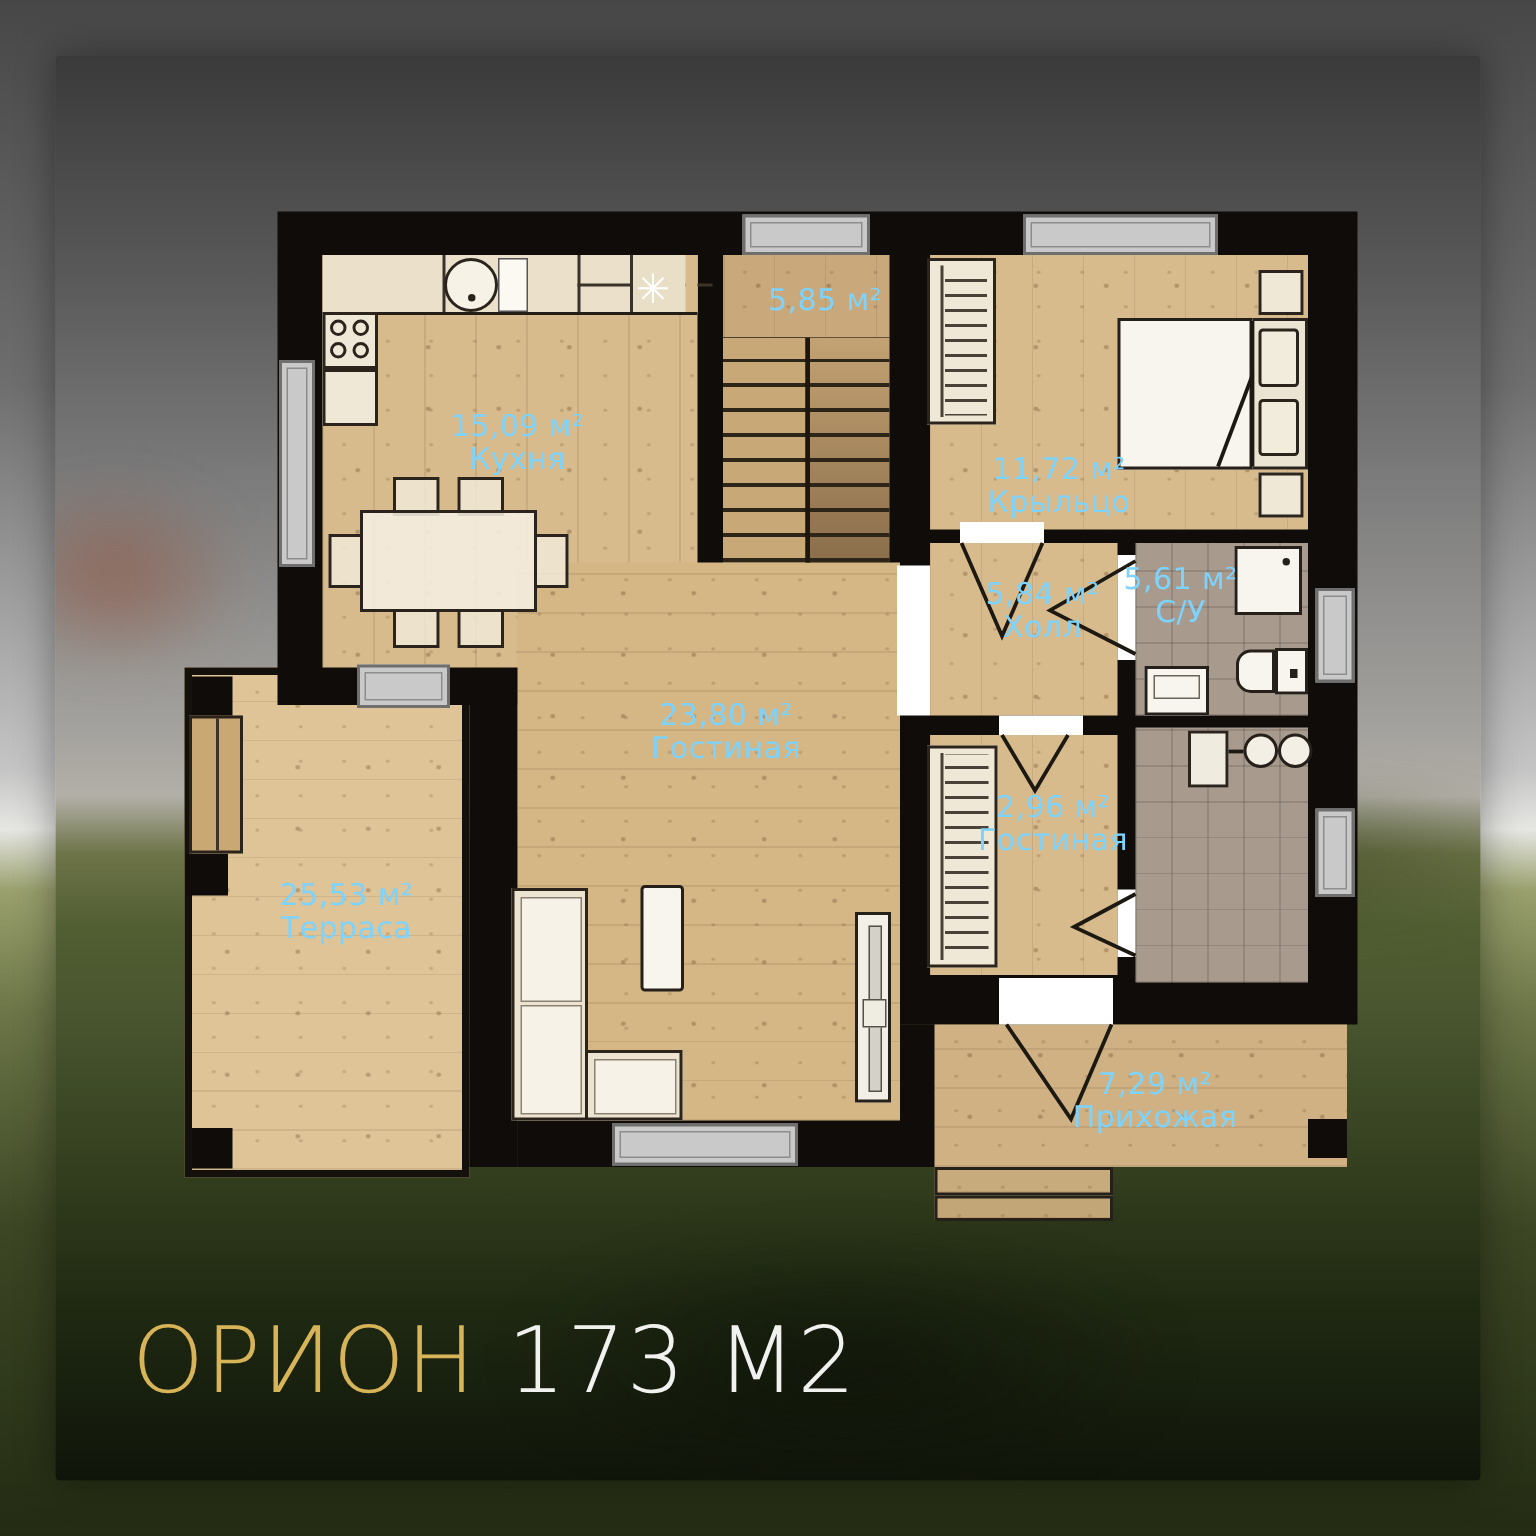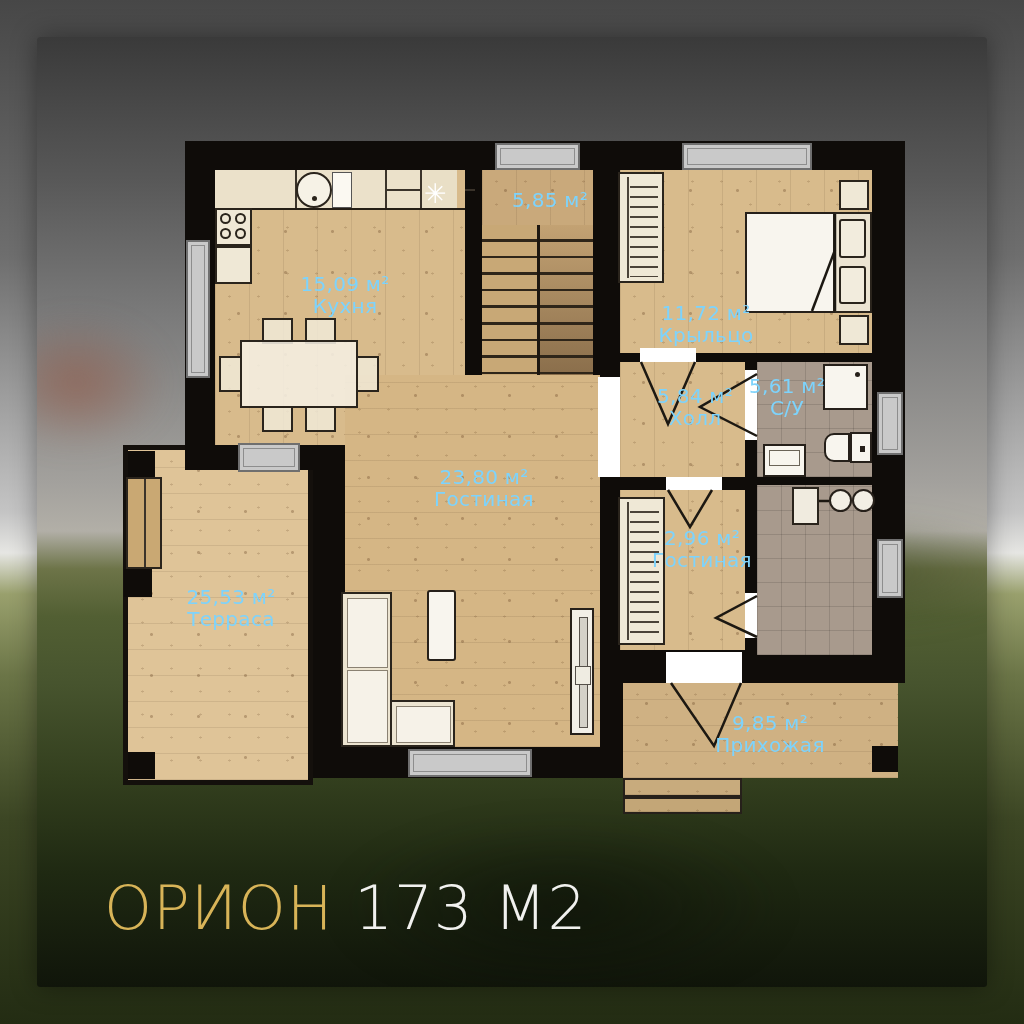--- a/index.html
+++ b/index.html
@@ -47,21 +47,21 @@
   .hangers{position:absolute;inset:4px 4px 4px 10px;
     background-image:repeating-linear-gradient(180deg, transparent 0 8px, #4a4238 8px 10px);}
   .rail{position:absolute;left:7px;top:3px;bottom:3px;width:2px;background:#4a4238;}
   
   .lbl{position:absolute;transform:translate(-50%,-50%);color:#7dd3fc;
        font-size:20px;line-height:1.12;text-align:center;white-space:nowrap;
        letter-spacing:.3px;font-weight:500;}
   
   .title{position:absolute;left:88px;top:872px;font-size:61px;letter-spacing:1px;
          font-weight:300;white-space:nowrap;}
-  .title .gold{color:#d8b458;margin-left:16px;}
+  .title .gold{color:#d8b458;}
   .title .white{color:#f1f1ef;}
   .snow{position:absolute;color:#ffffff;font-size:27px;line-height:1;}
   svg.overlay{position:absolute;left:0;top:0;pointer-events:none;}
 </style>
 </head>
 <body>
 
 <div id="stage">
 
   <div class="bg-outer"></div>
@@ -241,21 +241,21 @@
   </div>
   <div class="lbl" style="left:702px;top:549px;">
     <div>2,96 м²</div>
     <div>Гостиная</div>
   </div>
   <div class="lbl" style="left:231px;top:608px;">
     <div>25,53 м²</div>
     <div>Терраса</div>
   </div>
   <div class="lbl" style="left:770px;top:734px;">
-    <div>9,85 м²</div>
+    <div>7,29 м²</div>
     <div>Прихожая</div>
   </div>
 
   <div class="title">
     <span class="gold">ОРИОН</span>
     <span class="white">173 М2</span>
   </div>
 
 </div>
 

